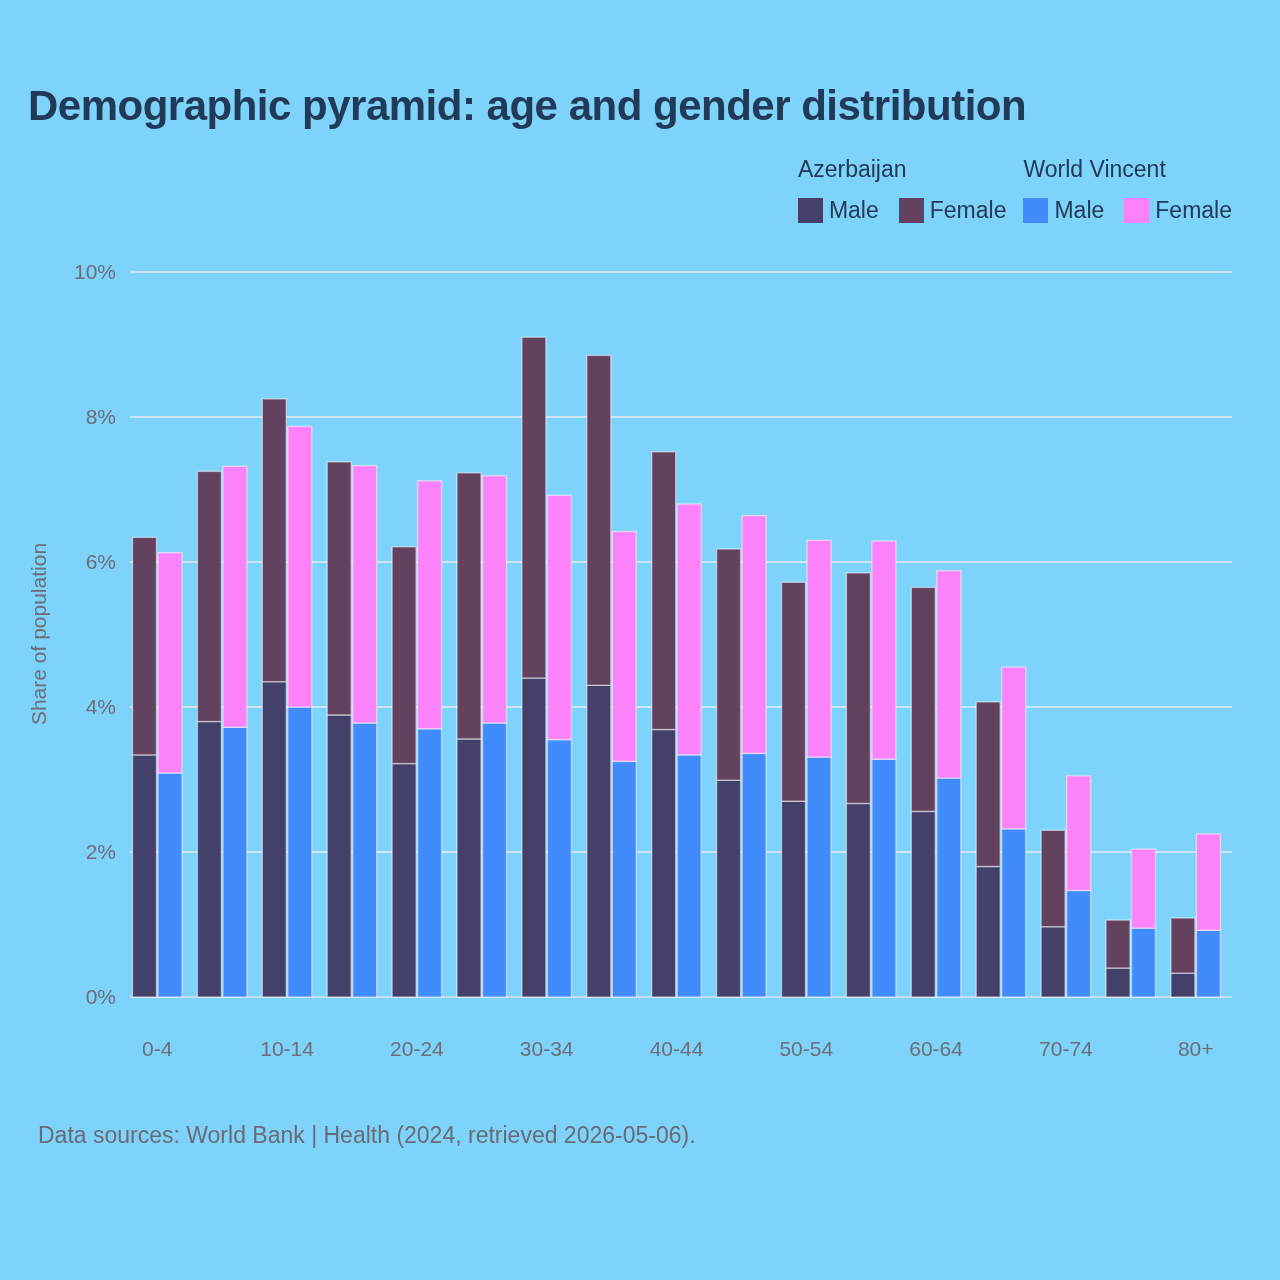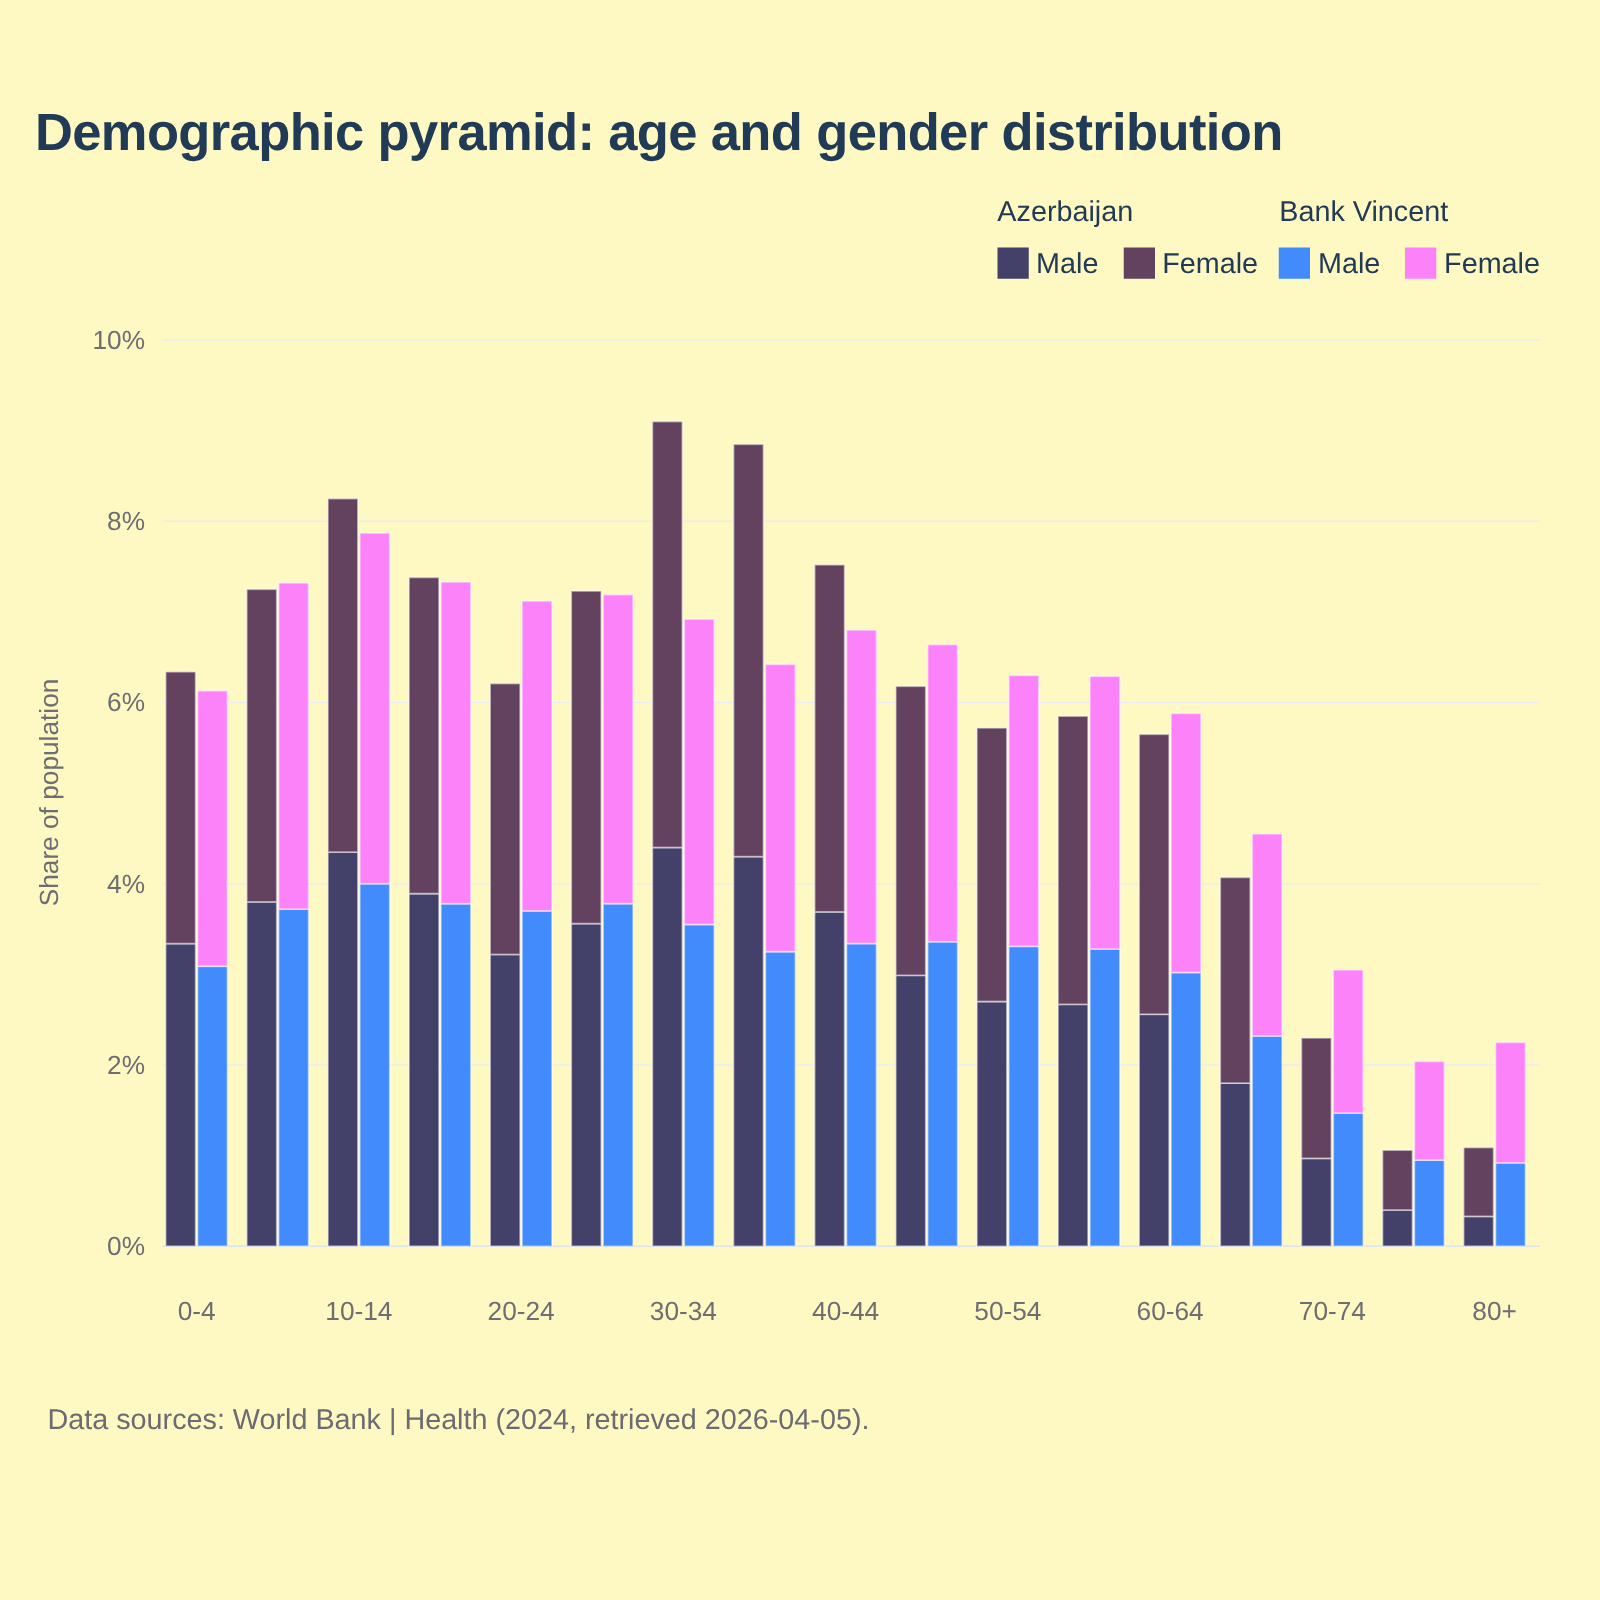--- a/index.html
+++ b/index.html
@@ -1,21 +1,21 @@
 <!DOCTYPE html>
 <html><head>
 <meta charset="utf-8">
 <style>
   * { margin: 0; padding: 0; box-sizing: border-box; }
   html, body { background: #ffffff; }
   .page {
     position: relative;
     width: 1280px;
     height: 1280px;
-    background: #fef9c3;
+    background: #7dd3fc;
     font-family: "Liberation Sans", sans-serif;
     overflow: hidden;
   }
   .chart-title {
     position: absolute;
     left: 28px;
     top: 82px;
     font-size: 42px;
     font-weight: 700;
     color: #213A56;
@@ -69,21 +69,21 @@
           <span class="swatch" style="background: rgb(67, 65, 105);"></span>
           <span class="legend-label">Male</span>
         </div>
         <div class="legend-item">
           <span class="swatch" style="background: rgb(99, 66, 96);"></span>
           <span class="legend-label">Female</span>
         </div>
       </div>
     </div>
     <div class="legend-group">
-      <div class="legend-title">Bank Vincent</div>
+      <div class="legend-title">World Vincent</div>
       <div class="legend-rows">
         <div class="legend-item">
           <span class="swatch" style="background: rgb(66, 139, 252);"></span>
           <span class="legend-label">Male</span>
         </div>
         <div class="legend-item">
           <span class="swatch" style="background: rgb(252, 130, 249);"></span>
           <span class="legend-label">Female</span>
         </div>
       </div>
@@ -177,16 +177,16 @@
       <text x="416.9" y="1056" text-anchor="middle" font-size="21" fill="#6E6E72">20-24</text>
       <text x="546.7" y="1056" text-anchor="middle" font-size="21" fill="#6E6E72">30-34</text>
       <text x="676.5" y="1056" text-anchor="middle" font-size="21" fill="#6E6E72">40-44</text>
       <text x="806.3" y="1056" text-anchor="middle" font-size="21" fill="#6E6E72">50-54</text>
       <text x="936.1" y="1056" text-anchor="middle" font-size="21" fill="#6E6E72">60-64</text>
       <text x="1065.9" y="1056" text-anchor="middle" font-size="21" fill="#6E6E72">70-74</text>
       <text x="1195.7" y="1056" text-anchor="middle" font-size="21" fill="#6E6E72">80+</text>
     </svg>
 
   <div class="footer">
-    <div>Data sources: World Bank | Health (2024, retrieved 2026-04-05).</div>
+    <div>Data sources: World Bank | Health (2024, retrieved 2026-05-06).</div>
   </div>
 
 </div>
 
 </body></html>

